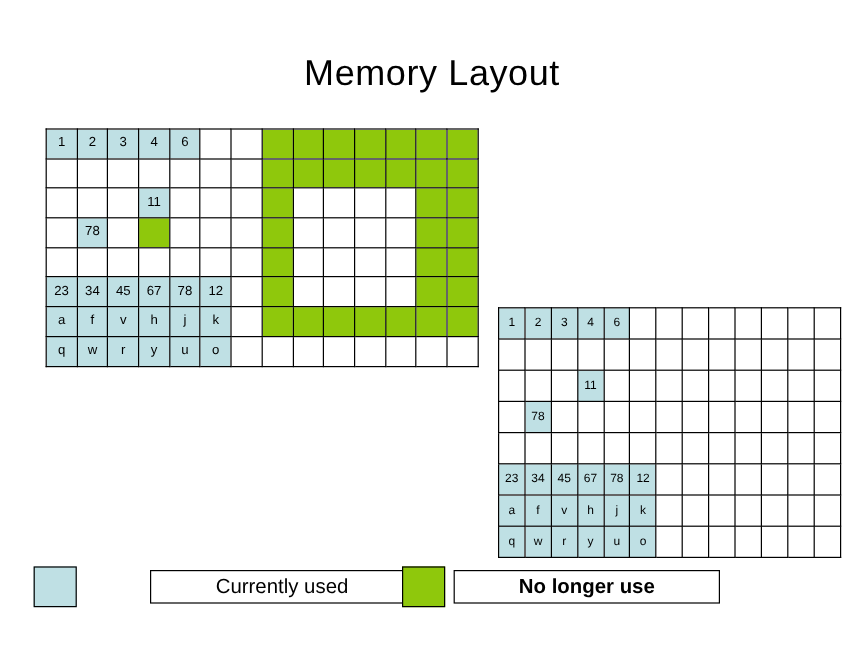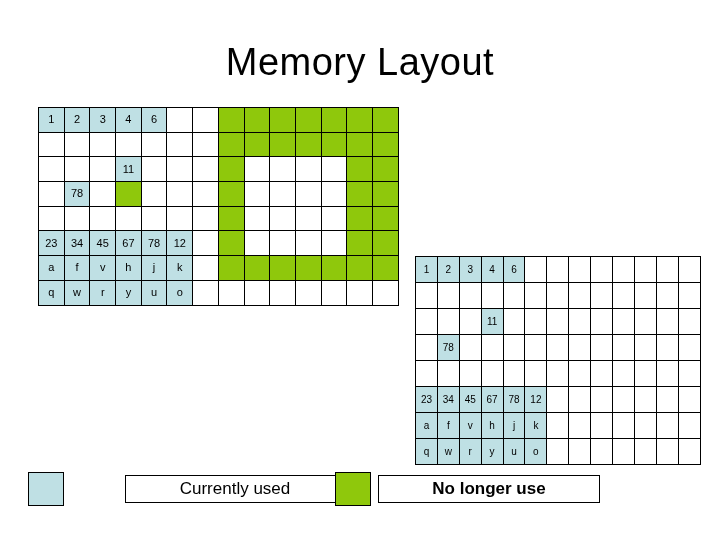--- a/index.html
+++ b/index.html
@@ -23,21 +23,21 @@
     height: 540px;
   }
 
   
   #page-title {
     position: absolute;
     left: 0;
     top: 40px;
     width: 720px;
     text-align: center;
-    font-size: 38px;
+    font-size: 30px;
     font-weight: normal;
     letter-spacing: 0.5px;
     line-height: 44px;
     color: #000000;
   }
 
   
   .mem-grid {
     position: absolute;
     border-collapse: collapse;

